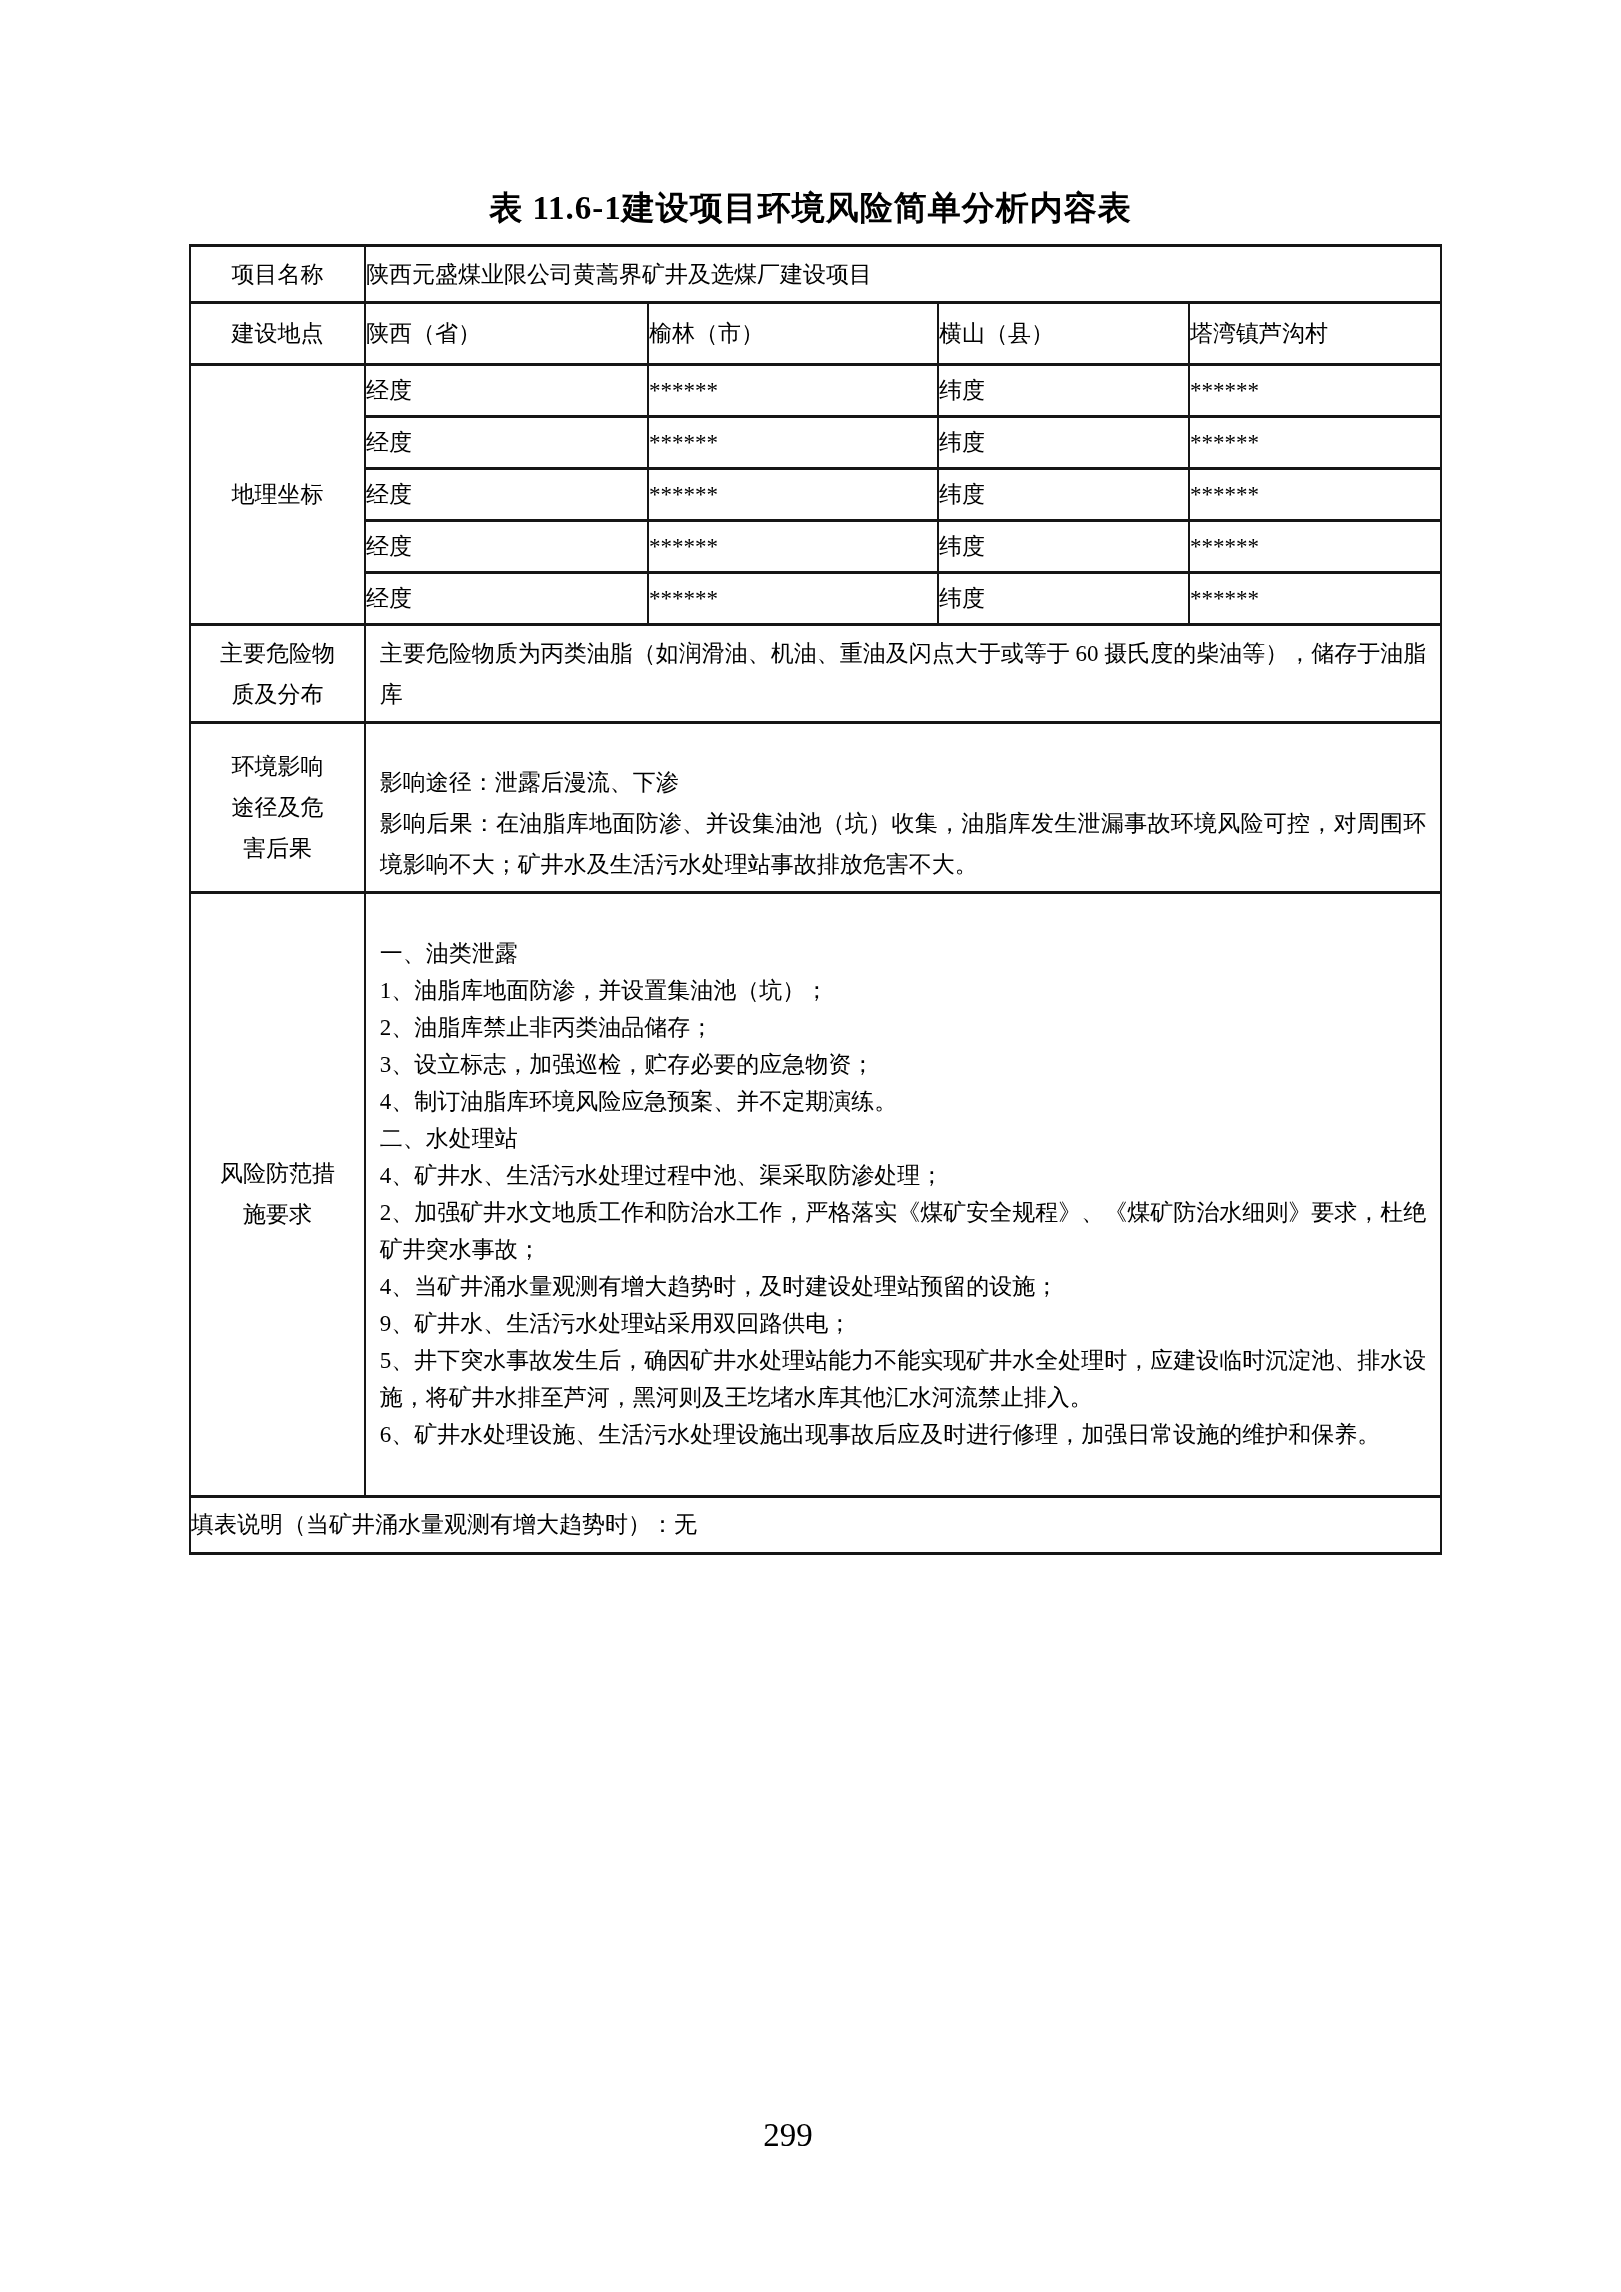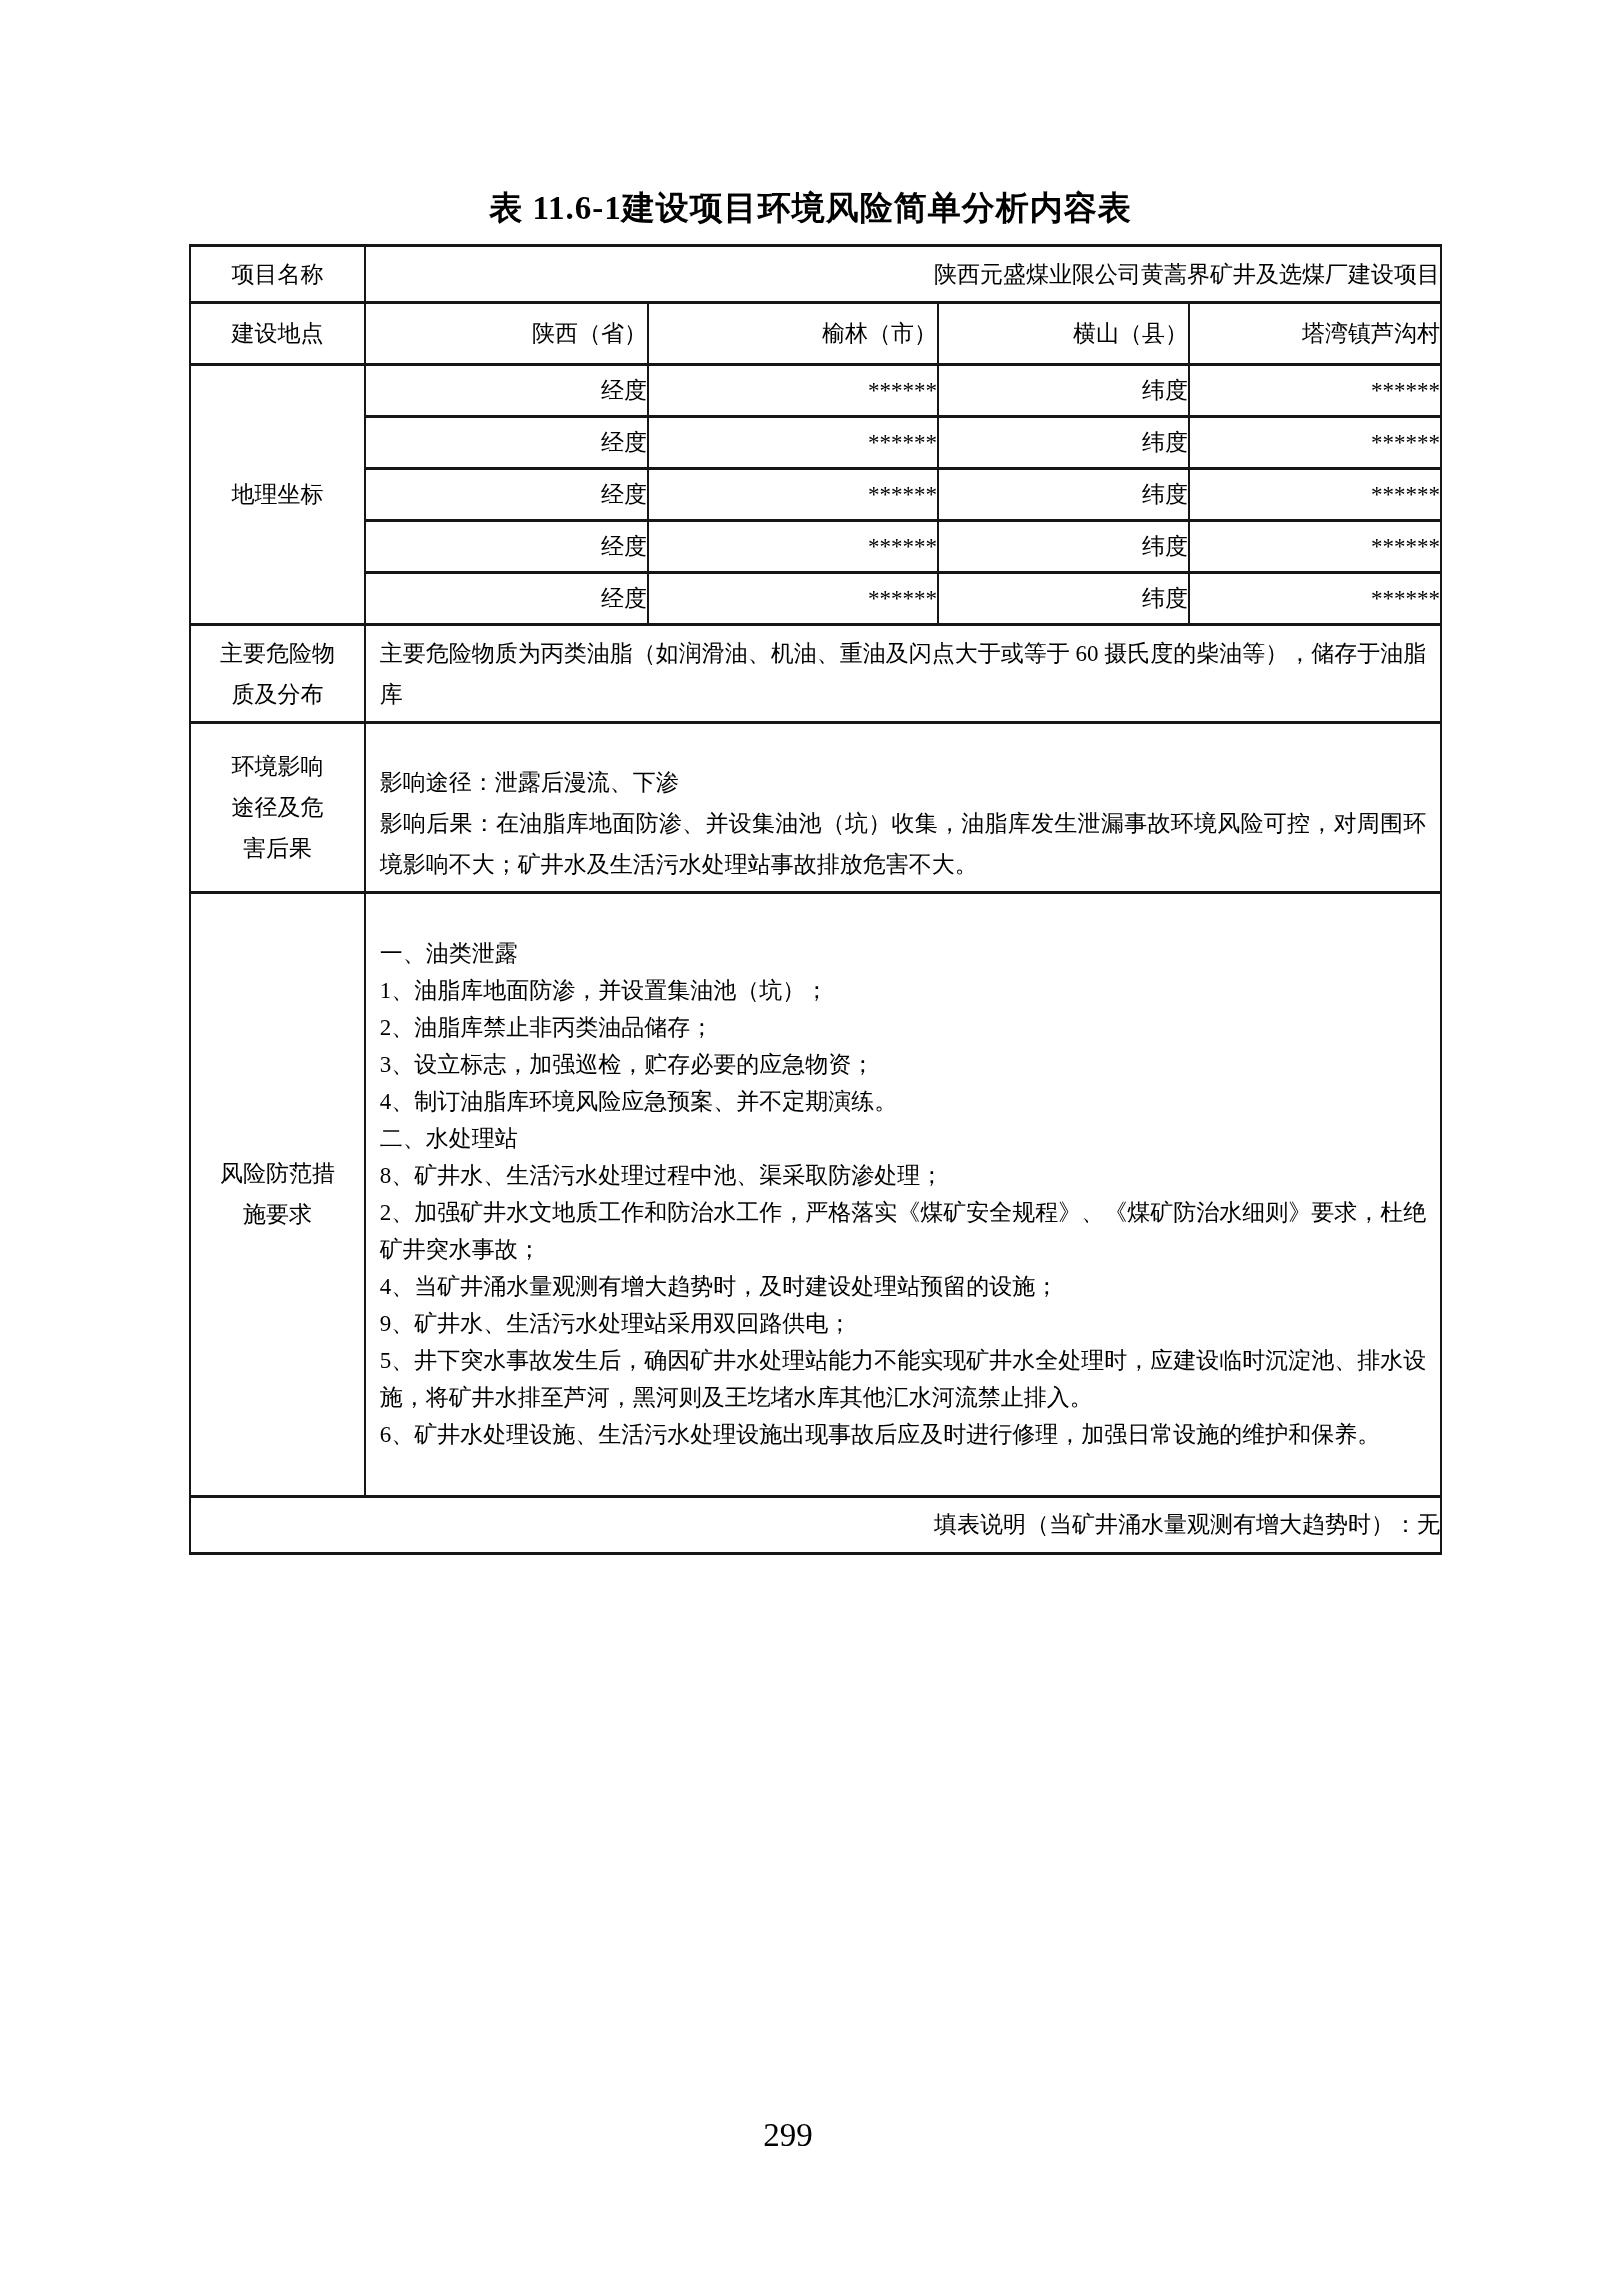--- a/index.html
+++ b/index.html
@@ -37,21 +37,21 @@
     overflow: hidden;
   }
   tr.r-name    { height: 57px; }
   tr.r-loc     { height: 62px; }
   tr.r-coord   { height: 52px; }
   tr.r-hazard  { height: 98px; }
   tr.r-impact  { height: 125px; }
   tr.r-measures{ height: 604px; }
   tr.r-notes   { height: 57px; }
   .lbl  { text-align: center; line-height: 41px; padding: 0 5.9px; }
-  .ctr  { text-align: right; }
+  .ctr  { text-align: left; }
   .txt  { text-align: justify; line-height: 41px; padding: 5.9px 13.7px; }
   .txt-lines div { text-align: justify; line-height: 37px; }
   .txt-lines { padding: 5.9px 13.7px; }
   .page-number {
     position: absolute;
     top: 2117px; left: 0; width: 1576px;
     text-align: center;
     font-size: 33px;
   }
 </style>
@@ -140,21 +140,21 @@
       <div>风险防范措</div>
       <div>施要求</div>
     </td>
     <td class="txt-lines" colspan="4">
       <div>一、油类泄露</div>
       <div>1、油脂库地面防渗，并设置集油池（坑）；</div>
       <div>2、油脂库禁止非丙类油品储存；</div>
       <div>3、设立标志，加强巡检，贮存必要的应急物资；</div>
       <div>4、制订油脂库环境风险应急预案、并不定期演练。</div>
       <div>二、水处理站</div>
-      <div>8、矿井水、生活污水处理过程中池、渠采取防渗处理；</div>
+      <div>4、矿井水、生活污水处理过程中池、渠采取防渗处理；</div>
       <div>2、加强矿井水文地质工作和防治水工作，严格落实《煤矿安全规程》、《煤矿防治水细则》要求，杜绝矿井突水事故；</div>
       <div>4、当矿井涌水量观测有增大趋势时，及时建设处理站预留的设施；</div>
       <div>9、矿井水、生活污水处理站采用双回路供电；</div>
       <div>5、井下突水事故发生后，确因矿井水处理站能力不能实现矿井水全处理时，应建设临时沉淀池、排水设施，将矿井水排至芦河，黑河则及王圪堵水库其他汇水河流禁止排入。</div>
       <div>6、矿井水处理设施、生活污水处理设施出现事故后应及时进行修理，加强日常设施的维护和保养。</div>
     </td>
   </tr>
 
   <tr class="r-notes">
     <td class="ctr" colspan="5">填表说明（当矿井涌水量观测有增大趋势时）：无</td>

